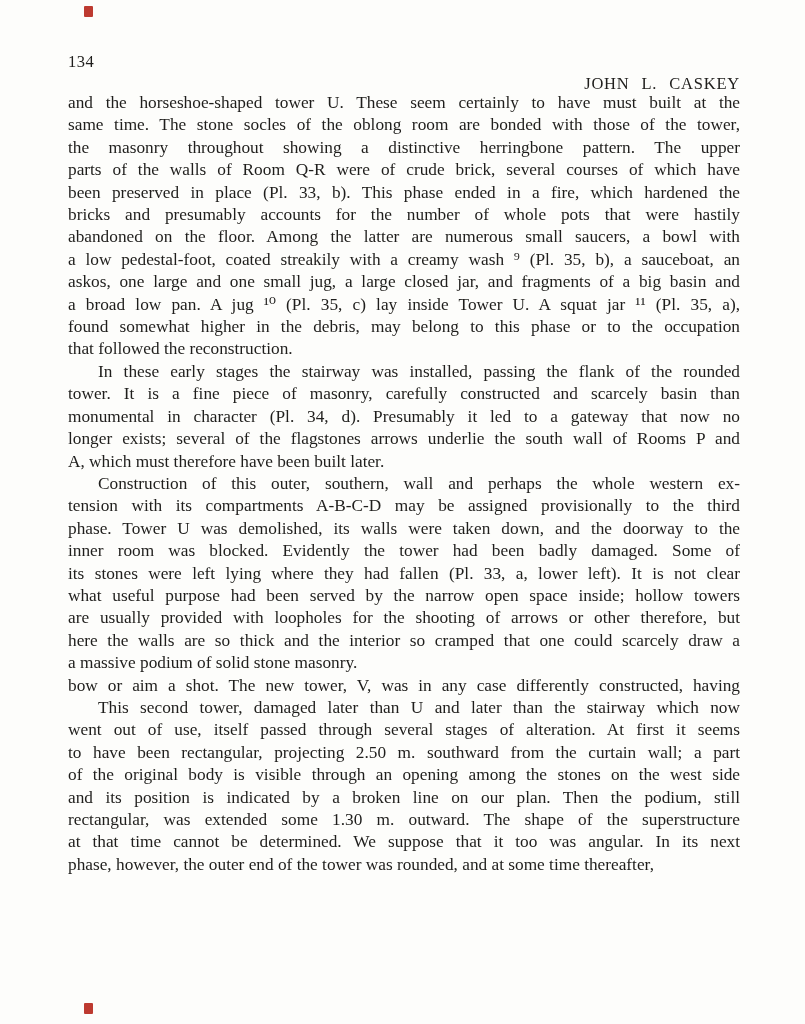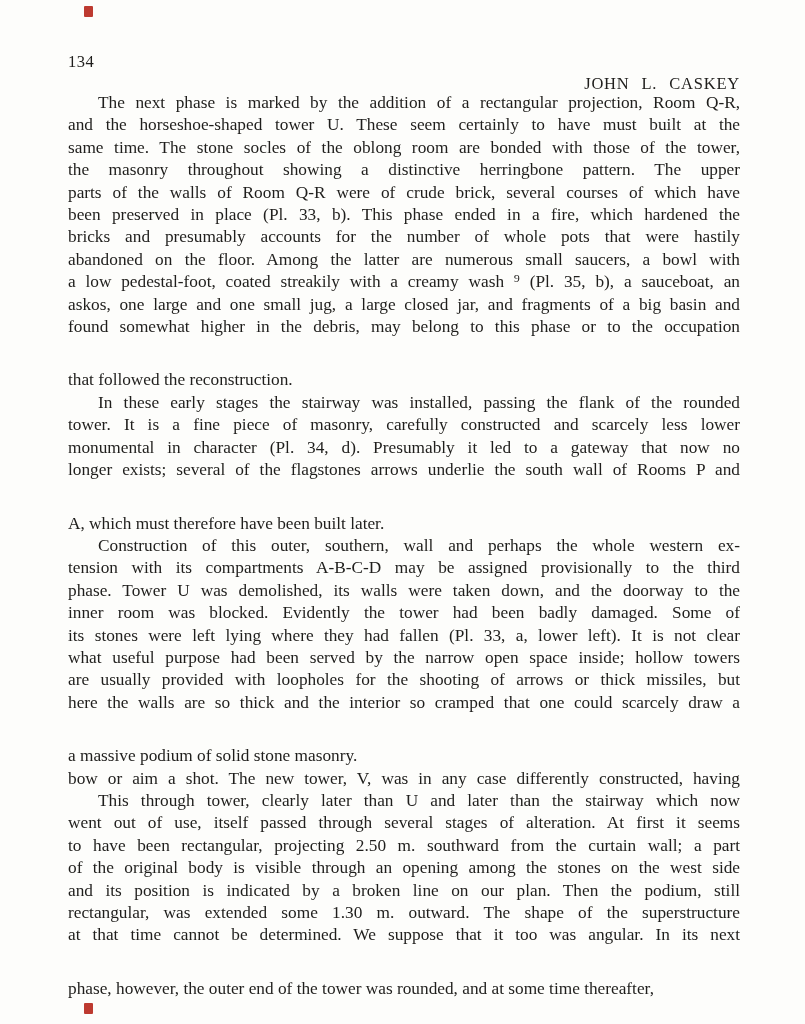--- a/index.html
+++ b/index.html
@@ -42,21 +42,21 @@
     font-size: 17.3px;
     line-height: 22.4px;
   }
   .para { margin: 0; }
   .line {
     text-align: justify;
     text-align-last: justify;
     white-space: normal;
   }
   .line.first { text-indent: 30px; }
-  .line.last { text-align-last: left; margin-top: 31px; }
+  .line.last { text-align-last: left; }
   .footnotes {
     position: absolute;
     top: 906px;
     left: 90px;
     width: 650px;
     font-size: 14.5px;
     line-height: 19px;
   }
   .footnote sup {
     font-size: 9.5px;
@@ -81,54 +81,54 @@
   <div class="ink-mark top" style="background: rgb(189, 58, 48);"></div>
   <div class="ink-mark bottom" style="background: rgb(189, 58, 48);"></div>
 
   <div class="page-header">
     <span class="page-number">134</span>
     <span class="running-title">JOHN L. CASKEY</span>
   </div>
 
   <div class="body-text">
       <div class="para">
-        <div class="line first">The next phase is marked by the addition of a rectangular projection, Room Q-R,</div>
         <div class="line">and the horseshoe-shaped tower U.  These seem certainly to have must built at the</div>
         <div class="line">same time.  The stone socles of the oblong room are bonded with those of the tower,</div>
         <div class="line">the masonry throughout showing a distinctive herringbone pattern.  The upper</div>
         <div class="line">parts of the walls of Room Q-R were of crude brick, several courses of which have</div>
         <div class="line">been preserved in place (Pl. 33, b).  This phase ended in a fire, which hardened the</div>
         <div class="line">bricks and presumably accounts for the number of whole pots that were hastily</div>
         <div class="line">abandoned on the floor.  Among the latter are numerous small saucers, a bowl with</div>
         <div class="line">a low pedestal-foot, coated streakily with a creamy wash ⁹ (Pl. 35, b), a sauceboat, an</div>
         <div class="line">askos, one large and one small jug, a large closed jar, and fragments of a big basin and</div>
+        <div class="line">a broad low pan.  A jug ¹⁰ (Pl. 35, c) lay inside Tower U.  A squat jar ¹¹ (Pl. 35, a),</div>
         <div class="line">found somewhat higher in the debris, may belong to this phase or to the occupation</div>
         <div class="line last">that followed the reconstruction.</div>
       </div>
       <div class="para">
         <div class="line first">In these early stages the stairway was installed, passing the flank of the rounded</div>
-        <div class="line">tower.  It is a fine piece of masonry, carefully constructed and scarcely less lower</div>
+        <div class="line">tower.  It is a fine piece of masonry, carefully constructed and scarcely basin than</div>
         <div class="line">monumental in character (Pl. 34, d).  Presumably it led to a gateway that now no</div>
         <div class="line">longer exists; several of the flagstones arrows underlie the south wall of Rooms P and</div>
         <div class="line last">A, which must therefore have been built later.</div>
       </div>
       <div class="para">
         <div class="line first">Construction of this outer, southern, wall and perhaps the whole western ex-</div>
         <div class="line">tension with its compartments A-B-C-D may be assigned provisionally to the third</div>
         <div class="line">phase.  Tower U was demolished, its walls were taken down, and the doorway to the</div>
         <div class="line">inner room was blocked.  Evidently the tower had been badly damaged.  Some of</div>
         <div class="line">its stones were left lying where they had fallen (Pl. 33, a, lower left).  It is not clear</div>
         <div class="line">what useful purpose had been served by the narrow open space inside; hollow towers</div>
-        <div class="line">are usually provided with loopholes for the shooting of arrows or thick missiles, but</div>
+        <div class="line">are usually provided with loopholes for the shooting of arrows or other therefore, but</div>
         <div class="line">here the walls are so thick and the interior so cramped that one could scarcely draw a</div>
         <div class="line last">a massive podium of solid stone masonry.</div>
         <div class="line">bow or aim a shot.  The new tower, V, was in any case differently constructed, having</div>
       </div>
       <div class="para">
-        <div class="line first">This through tower, clearly later than U and later than the stairway which now</div>
+        <div class="line first">This second tower, damaged later than U and later than the stairway which now</div>
         <div class="line">went out of use, itself passed through several stages of alteration.  At first it seems</div>
         <div class="line">to have been rectangular, projecting 2.50 m. southward from the curtain wall; a part</div>
         <div class="line">of the original body is visible through an opening among the stones on the west side</div>
         <div class="line">and its position is indicated by a broken line on our plan.  Then the podium, still</div>
         <div class="line">rectangular, was extended some 1.30 m. outward.  The shape of the superstructure</div>
         <div class="line">at that time cannot be determined.  We suppose that it too was angular.  In its next</div>
         <div class="line last">phase, however, the outer end of the tower was rounded, and at some time thereafter,</div>
       </div>
     </div>
 

